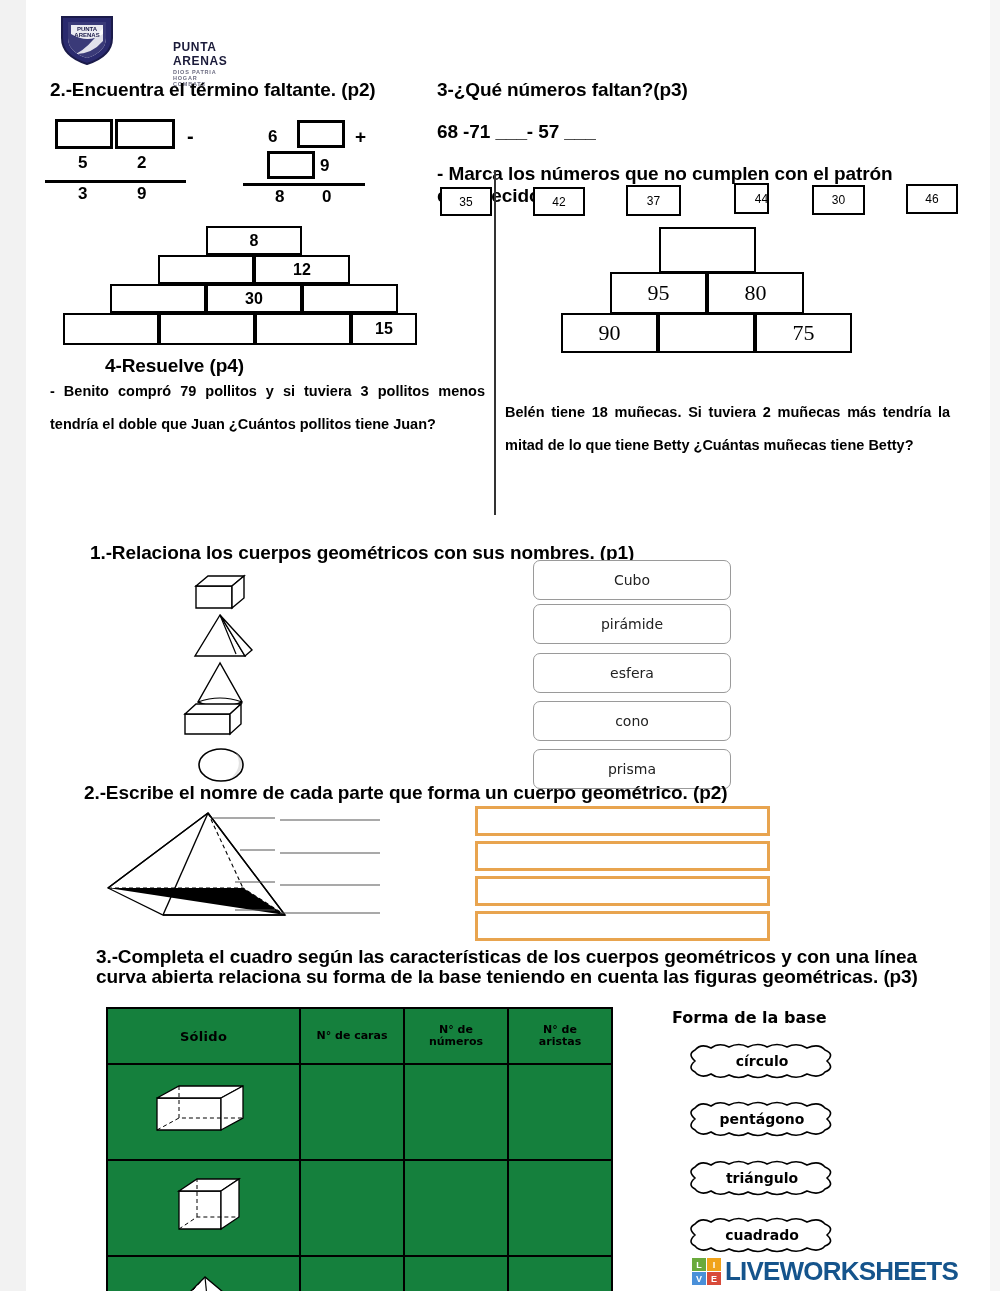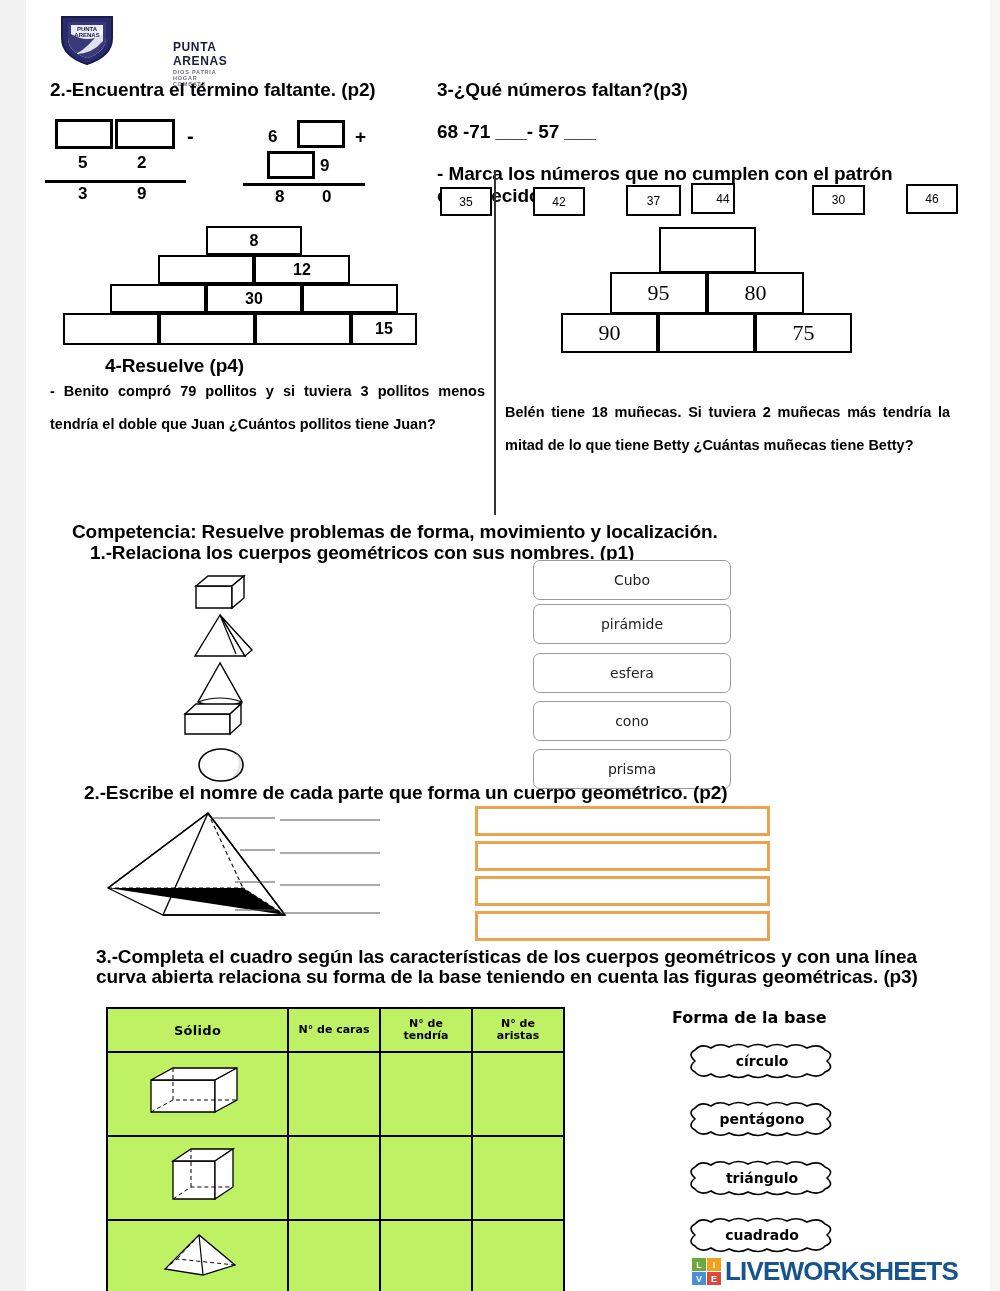--- a/index.html
+++ b/index.html
@@ -43,21 +43,21 @@
            border:1px solid #9a9a9a;border-radius:7px;background:#fff;
            display:flex;align-items:center;justify-content:center;
            font-size:14px;color:#222;font-family:"DejaVu Sans",sans-serif;}
 
   
   .orange{position:absolute;left:475px;width:295px;height:28px;
           border:3px solid #e8a44f;background:#fff;box-sizing:border-box;}
 
   
   .tbl{position:absolute;left:106px;top:1007px;border-collapse:collapse;}
-  .tbl td,.tbl th{border:2px solid #000;background:#bef264;padding:8px;}
+  .tbl td,.tbl th{border:2px solid #000;background:#15803d;padding:14px;}
   .thlabel{font-weight:bold;font-size:13px;text-align:center;
            font-family:"DejaVu Sans",sans-serif;letter-spacing:.3px;}
   .thsm{font-weight:bold;font-size:11px;text-align:center;line-height:12px;
         font-family:"DejaVu Sans",sans-serif;}
 
   
   .cloudwrap{position:absolute;width:170px;height:38px;}
   .cloudlabel{position:absolute;left:0;top:0;width:170px;height:38px;
               display:flex;align-items:center;justify-content:center;
               font-weight:bold;font-size:14px;
@@ -119,21 +119,21 @@
   </div>
 
   <div class="abs h" style="left:437px;top:79px;">3-¿Qué números faltan?(p3)</div>
   <div class="abs h" style="left:437px;top:121px;">68 -71 ___- 57 ___</div>
   <div class="abs h" style="left:437px;top:163px;">- Marca los números que no cumplen con el patrón establecido</div>
 
   <div>
     <div class="abs numbox" style="left:440px;top:187px;width:52px;height:29px;">35</div>
     <div class="abs numbox" style="left:533px;top:187px;width:52px;height:29px;">42</div>
     <div class="abs numbox" style="left:626px;top:185px;width:55px;height:31px;">37</div>
-    <div class="abs numbox" style="left:691px;top:183px;width:44px;height:31px;padding-left:20px;">44</div>
+    <div class="abs numbox" style="left:734px;top:183px;width:35px;height:31px;padding-left:20px;">44</div>
     <div class="abs numbox" style="left:812px;top:185px;width:53px;height:30px;">30</div>
     <div class="abs numbox" style="left:906px;top:184px;width:52px;height:30px;">46</div>
   </div>
 
   <div>
     <div class="abs pyrcell" style="left:206px;top:226px;width:96px;height:29px;">8</div>
     <div class="abs pyrcell" style="left:158px;top:255px;width:96px;height:29px;"></div>
     <div class="abs pyrcell" style="left:254px;top:255px;width:96px;height:29px;">12</div>
     <div class="abs pyrcell" style="left:110px;top:284px;width:96px;height:29px;"></div>
     <div class="abs pyrcell" style="left:206px;top:284px;width:96px;height:29px;">30</div>
@@ -151,21 +151,20 @@
     <div class="abs pyrcell2" style="left:561px;top:313px;width:97px;height:40px;">90</div>
     <div class="abs pyrcell2" style="left:658px;top:313px;width:97px;height:40px;"></div>
     <div class="abs pyrcell2" style="left:755px;top:313px;width:97px;height:40px;">75</div>
   </div>
 
   <div class="abs h" style="left:105px;top:355px;">4-Resuelve (p4)</div>
   <div class="rule" style="left:494px;top:170px;width:2px;height:345px;background:#333;"></div>
   <div class="abs bodytext" style="left:50px;top:375px;width:435px;">- Benito compró 79 pollitos y si tuviera 3 pollitos menos tendría el doble que Juan ¿Cuántos pollitos tiene Juan?</div>
   <div class="abs bodytext" style="left:505px;top:396px;width:445px;">Belén tiene 18 muñecas. Si tuviera 2 muñecas más tendría la mitad de lo que tiene Betty ¿Cuántas muñecas tiene Betty?</div>
 
-  <div class="abs h" style="left:72px;top:521px;">Competencia: Resuelve problemas de forma, movimiento y localización.</div>
   <div class="abs h" style="left:90px;top:542px;">1.-Relaciona los cuerpos geométricos con sus nombres. (p1)</div>
 
   <div>
     <svg class="abs" style="left:192px;top:572px;" width="62" height="40" viewBox="0 0 62 40">
       <polygon points="4,14 40,14 40,36 4,36" fill="#fff" stroke="#000" stroke-width="1.4"></polygon>
       <polygon points="4,14 16,4 52,4 40,14" fill="#fff" stroke="#000" stroke-width="1.4"></polygon>
       <polygon points="40,14 52,4 52,26 40,36" fill="#fff" stroke="#000" stroke-width="1.4"></polygon>
     </svg>
     <svg class="abs" style="left:188px;top:612px;" width="70" height="50" viewBox="0 0 70 50">
       <polygon points="32,3 7,44 57,44" fill="#fff" stroke="#000" stroke-width="1.4"></polygon>
@@ -221,21 +220,21 @@
   <div class="orange" style="top:911px;height:30px;"></div>
 
   <div class="abs h" style="left:96px;top:946px;">3.-Completa el cuadro según las características de los cuerpos geométricos y con una línea</div>
   <div class="abs h" style="left:96px;top:966px;">curva abierta relaciona su forma de la base teniendo en cuenta las figuras geométricas. (p3)</div>
 
   <table class="tbl">
     <tbody>
         <tr>
       <td style="width:163px;height:26px;" class="thlabel">Sólido</td>
       <td style="width:74px;" class="thsm">N° de caras</td>
-      <td style="width:74px;" class="thsm">N° de tendría</td>
+      <td style="width:74px;" class="thsm">N° de números</td>
       <td style="width:74px;" class="thsm">N° de aristas</td>
     </tr>
     <tr>
       <td style="height:66px;text-align:center;">
         <svg width="110" height="60" viewBox="0 0 110 60">
           <polygon points="8,18 72,18 72,50 8,50" fill="#fff" stroke="#000" stroke-width="1.3"></polygon>
           <polygon points="8,18 30,6 94,6 72,18" fill="#fff" stroke="#000" stroke-width="1.3"></polygon>
           <polygon points="72,18 94,6 94,38 72,50" fill="#fff" stroke="#000" stroke-width="1.3"></polygon>
           <path d="M8,50 L30,38 L94,38 M30,38 L30,6" stroke="#000" stroke-width="1" stroke-dasharray="4 3" fill="none"></path>
         </svg>

